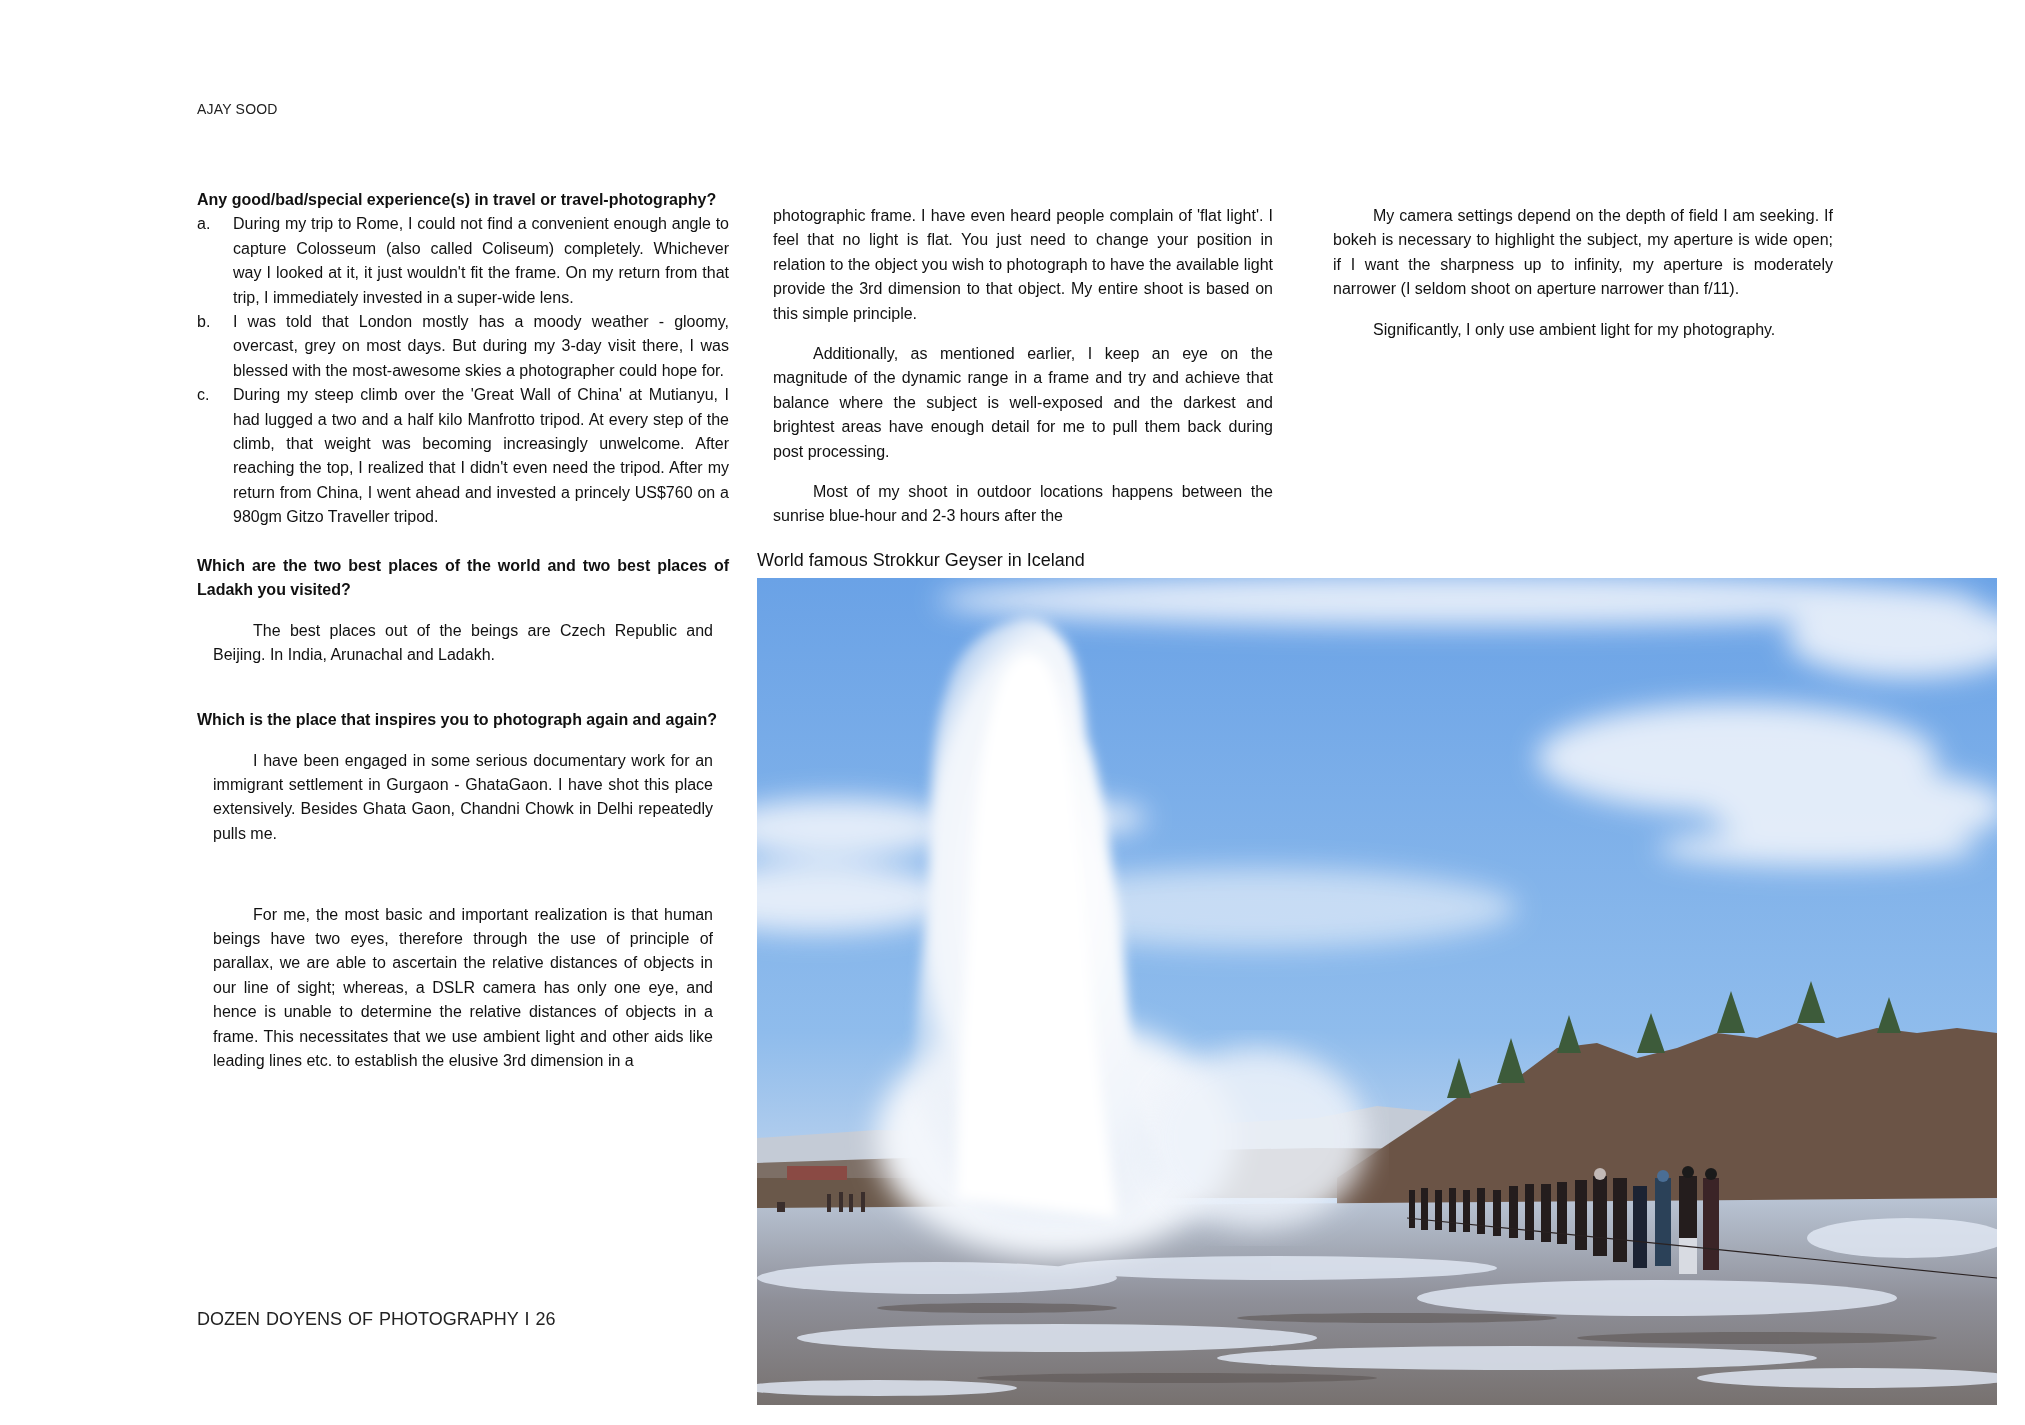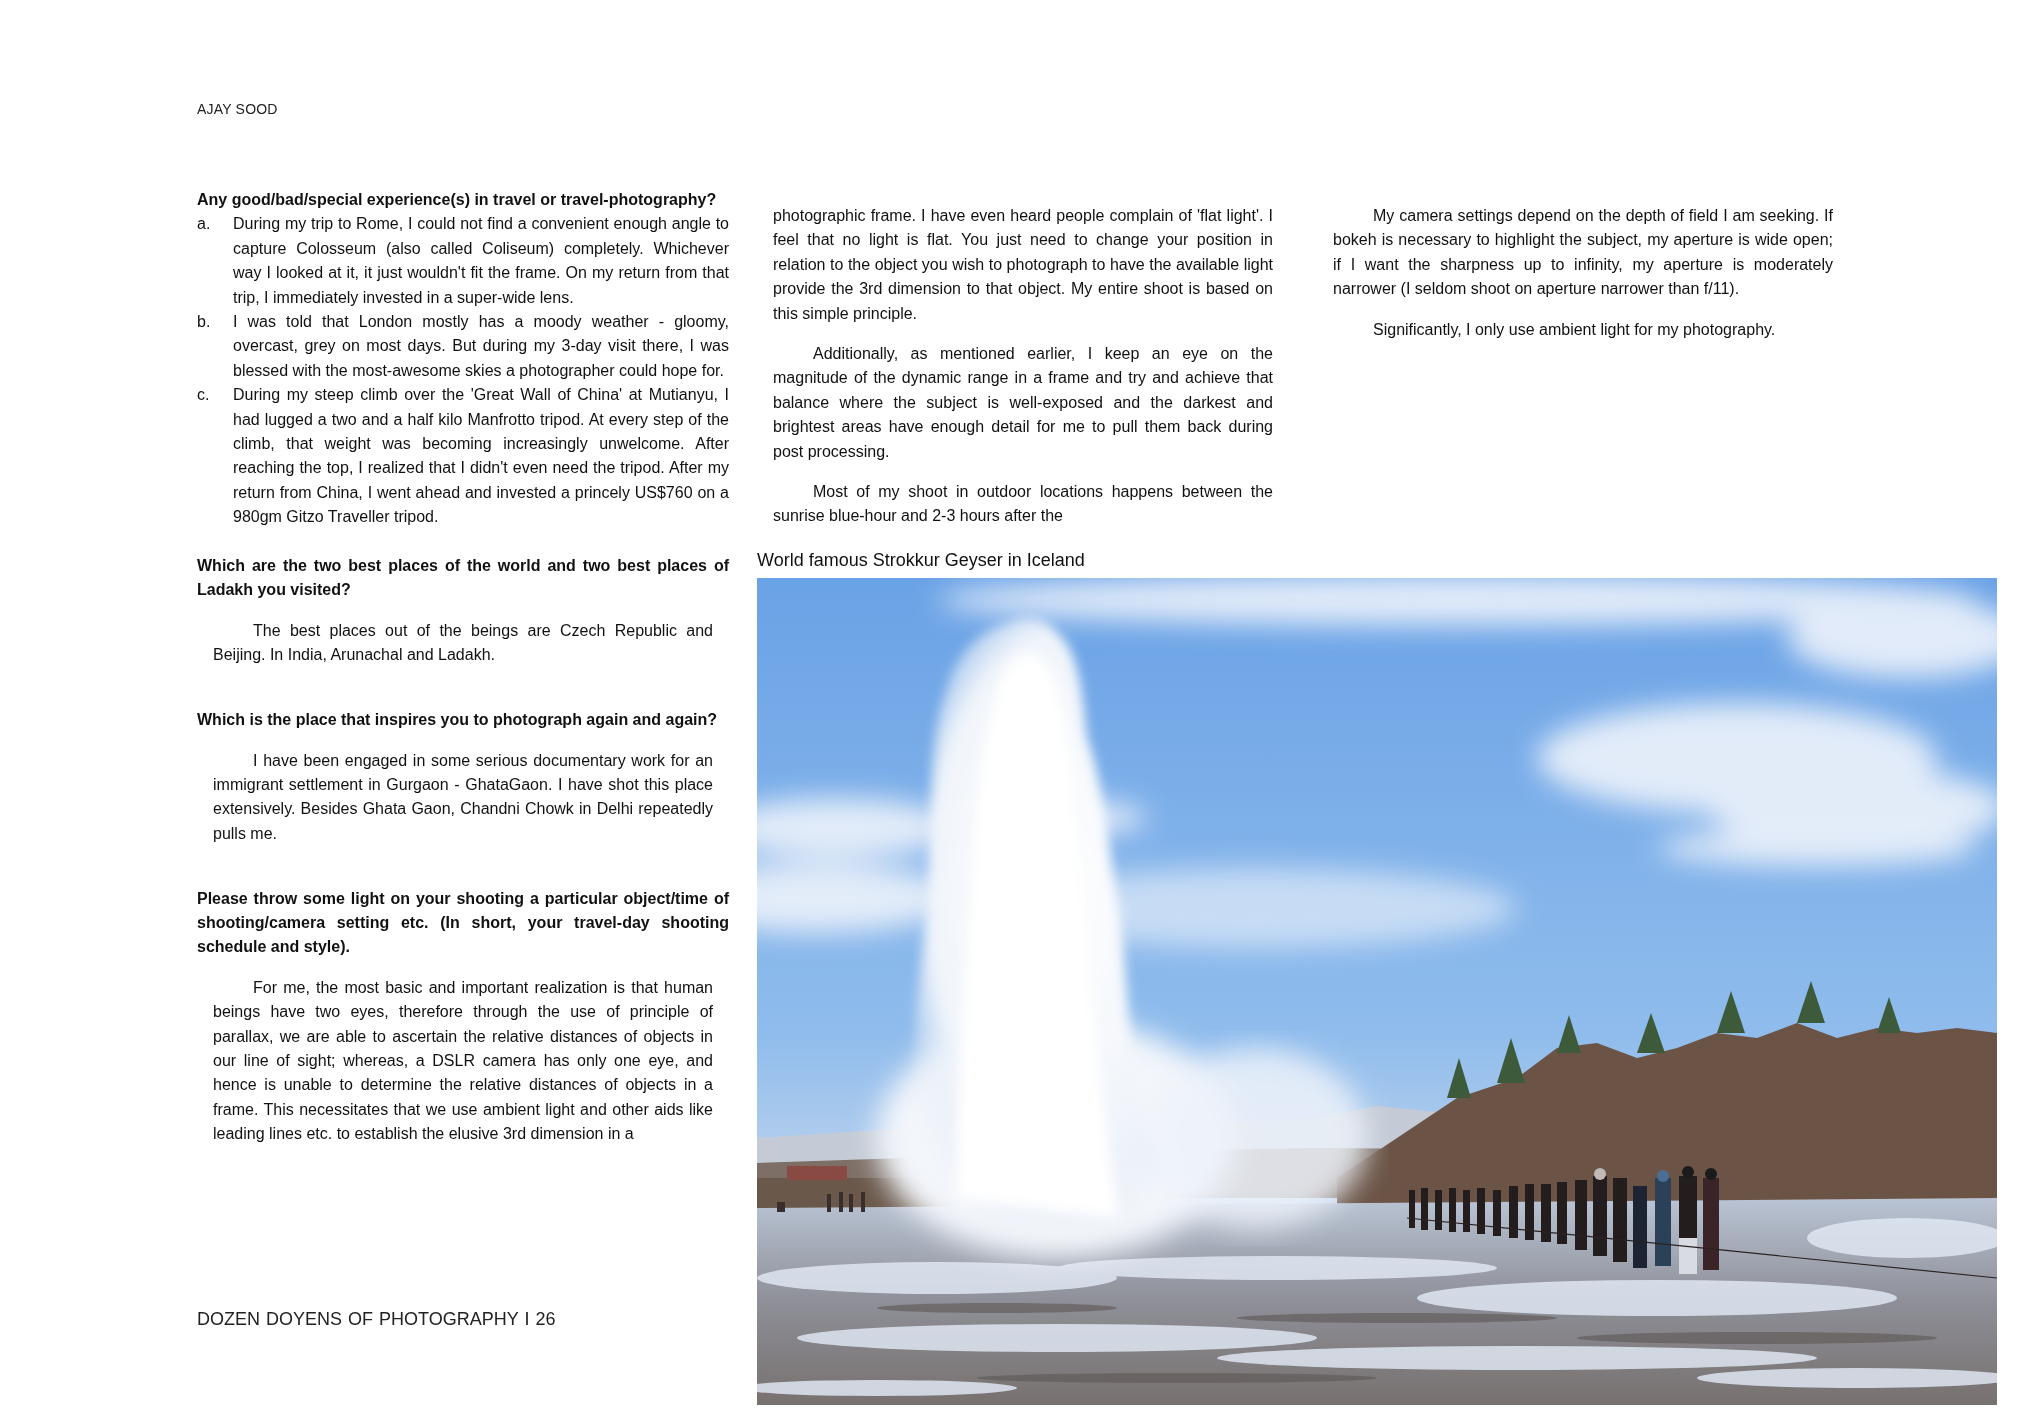--- a/index.html
+++ b/index.html
@@ -42,21 +42,20 @@
       <span>During my steep climb over the 'Great Wall of China' at Mutianyu, I had lugged a two and a half kilo Manfrotto tripod. At every step of the climb, that weight was becoming increasingly unwelcome. After reaching the top, I realized that I didn't even need the tripod. After my return from China, I went ahead and invested a princely US$760 on a 980gm Gitzo Traveller tripod.</span>
     </li>
   </ol>
   <div class="gap"></div>
   <p class="q">Which are the two best places of the world and two best places of Ladakh you visited?</p>
   <p class="p">The best places out of the beings are Czech Republic and Beijing. In India, Arunachal and Ladakh.</p>
   <div class="gap"></div>
   <p class="q">Which is the place that inspires you to photograph again and again?</p>
   <p class="p">I have been engaged in some serious documentary work for an immigrant settlement in Gurgaon - GhataGaon. I have shot this place extensively. Besides Ghata Gaon, Chandni Chowk in Delhi repeatedly pulls me.</p>
   <div class="gap"></div>
-  <p class="q">Please throw some light on your shooting a particular object/time of shooting/camera setting etc. (In short, your travel-day shooting schedule and style).</p>
   <p class="p">For me, the most basic and important realization is that human beings have two eyes, therefore through the use of principle of parallax, we are able to ascertain the relative distances of objects in our line of sight; whereas, a DSLR camera has only one eye, and hence is unable to determine the relative distances of objects in a frame. This necessitates that we use ambient light and other aids like leading lines etc. to establish the elusive 3rd dimension in a</p>
 </div>
 
 <div class="col col2">
   <p class="p noindent">photographic frame. I have even heard people complain of 'flat light'. I feel that no light is flat. You just need to change your position in relation to the object you wish to photograph to have the available light provide the 3rd dimension to that object. My entire shoot is based on this simple principle.</p>
   <p class="p">Additionally, as mentioned earlier, I keep an eye on the magnitude of the dynamic range in a frame and try and achieve that balance where the subject is well-exposed and the darkest and brightest areas have enough detail for me to pull them back during post processing.</p>
   <p class="p">Most of my shoot in outdoor locations happens between the sunrise blue-hour and 2-3 hours after the</p>
 </div>
 
 <div class="col col3">

